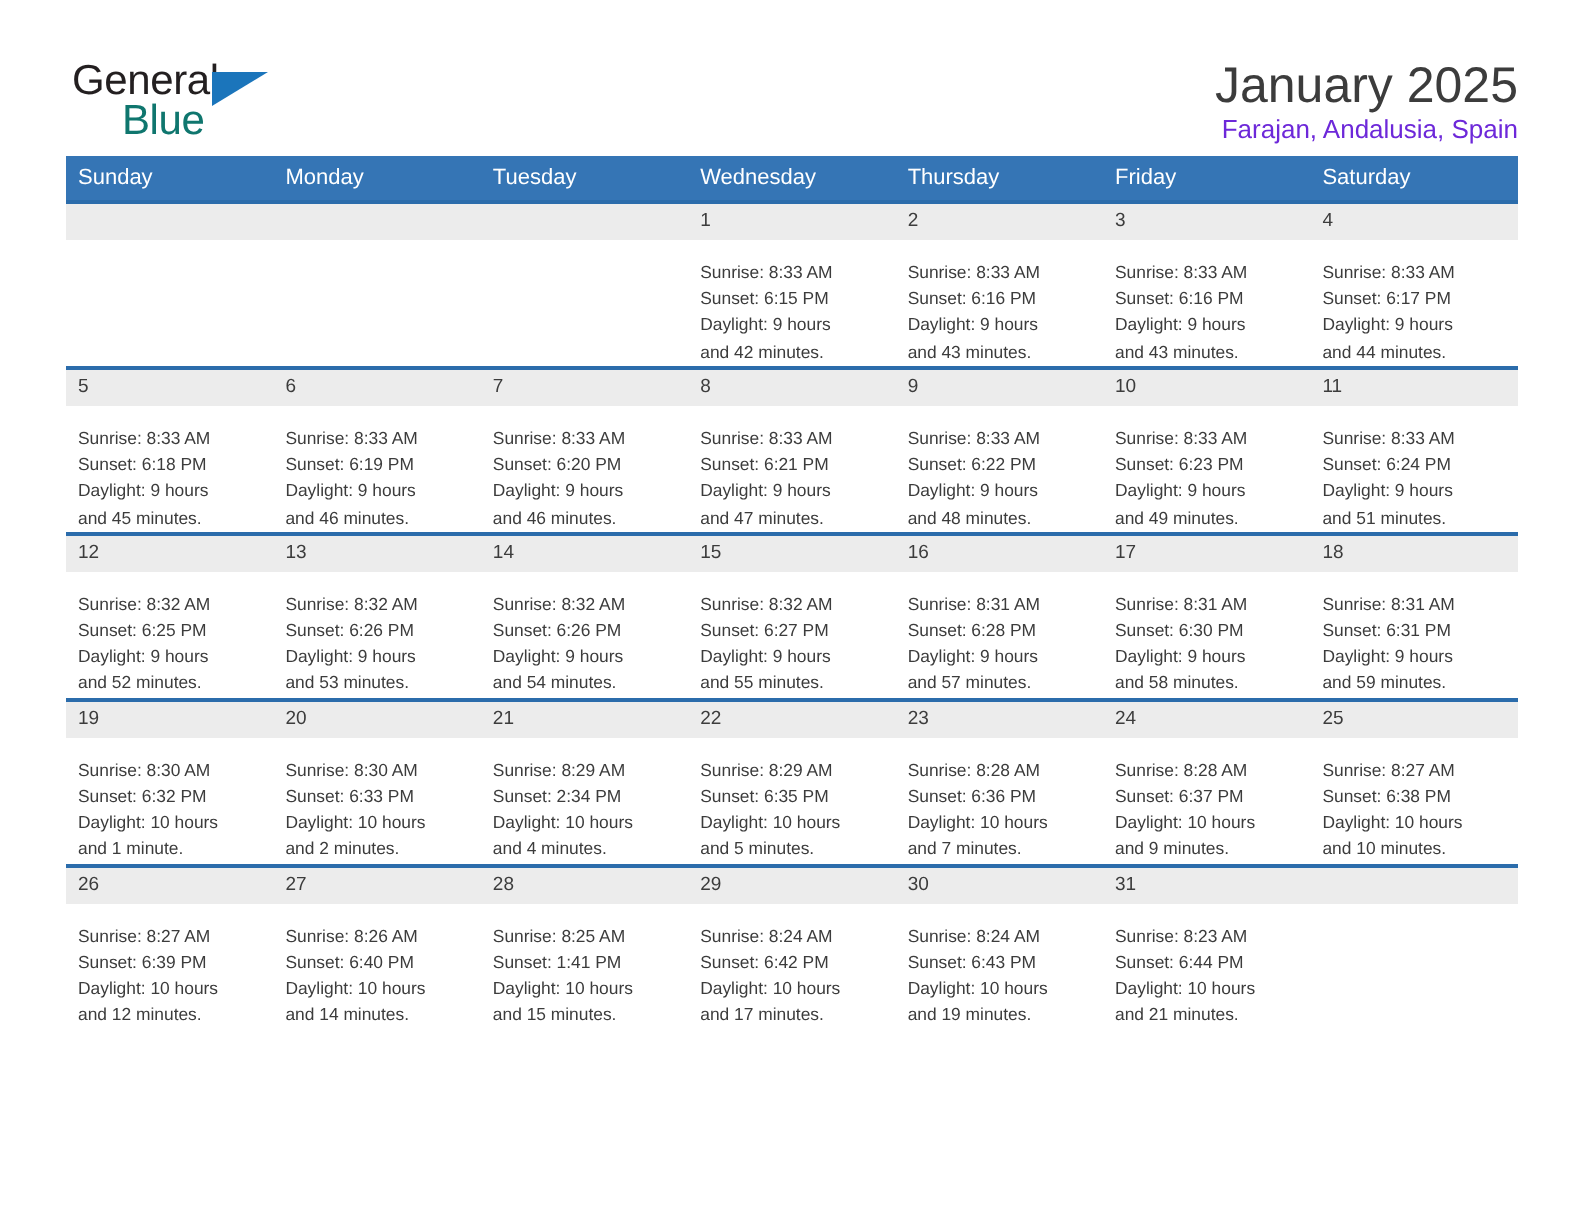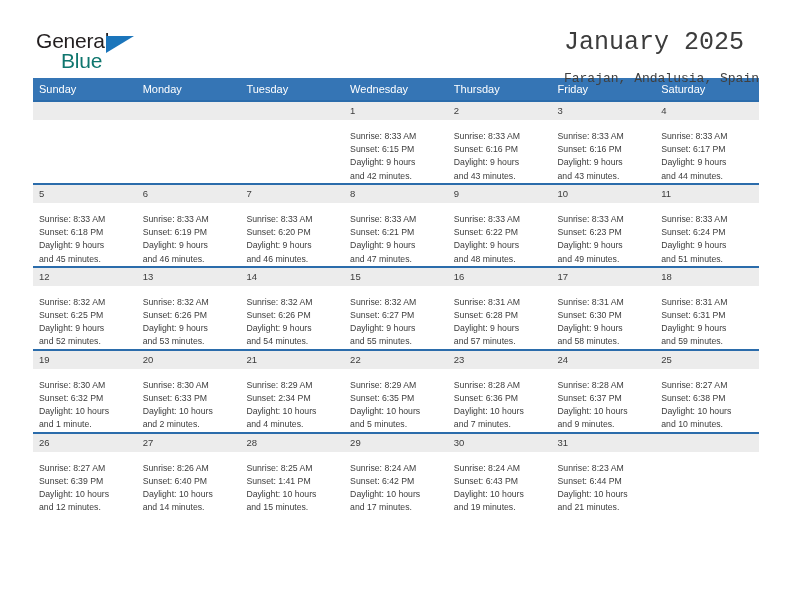--- a/index.html
+++ b/index.html
@@ -56,35 +56,34 @@
   .brand-triangle {
     position: absolute;
     left: 73px;
     top: 8px;
     width: 0;
     height: 0;
     border-left: 28px solid #1b75bb;
     border-bottom: 17px solid transparent;
   }
   .titlebox {
-    text-align: left;
+    text-align: right;
     padding-top: 1px;
-    font-family: Liberation Mono, monospace;
   }
   .cal-title {
     font-size: 25px;
     color: #3c3c3c;
     line-height: 1.12;
     font-weight: normal;
     margin: 0;
   }
   .cal-subtitle {
     font-size: 13px;
-    color: #404040;
-    margin-top: 14px;
+    color: #6d28d9;
+    margin-top: 0;
   }
 
   
   .calendar {
     width: 726px;
     border-collapse: collapse;
     table-layout: fixed;
     margin-top: 6px;
   }
   .calendar th {

